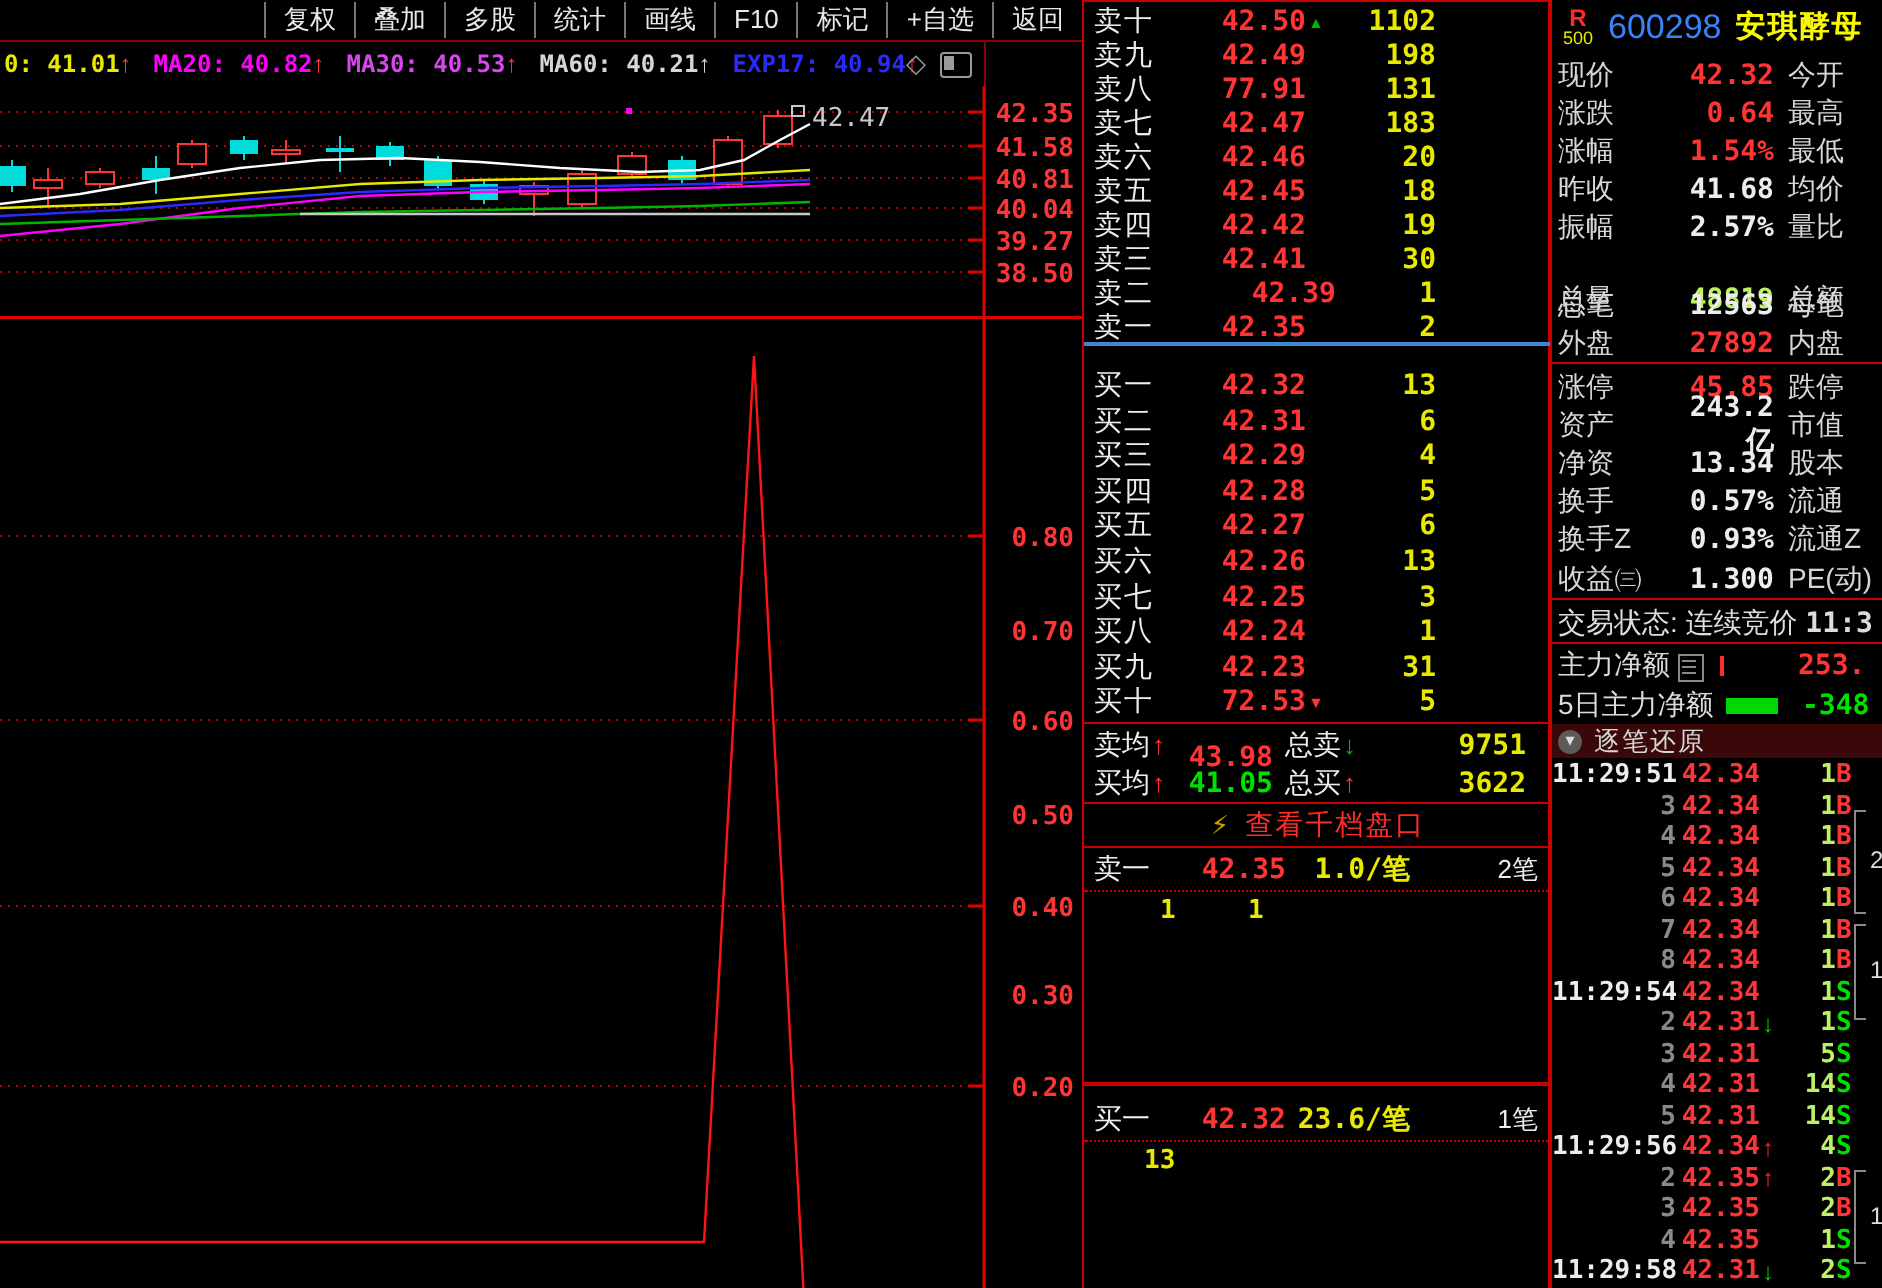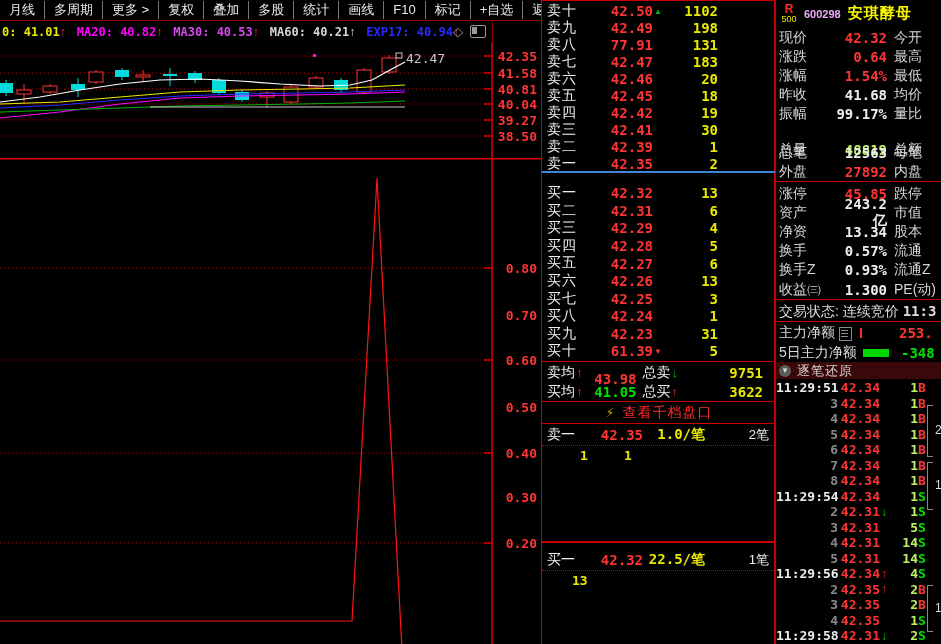--- a/index.html
+++ b/index.html
@@ -53,21 +53,21 @@
   .l1row .t4{flex:1;text-align:right;margin-right:5px;color:#ededed;font-size:13px;}
   .dotline{position:absolute;left:0;width:234px;height:0;border-top:1px dotted #c80000;}
   .ordrow{position:absolute;left:0;width:100%;height:16px;font-size:13px;}
   .ordrow span{position:absolute;color:#e8e800;}
   #buy1-top{position:absolute;left:0;top:540px;width:234px;height:2px;background:#c80000;}
   
   #stock-header{position:absolute;left:2px;top:1px;height:25px;display:flex;align-items:center;}
   #badge{width:22px;display:flex;flex-direction:column;align-items:center;line-height:1;}
   #badge .r{color:#ff2a2a;font-weight:bold;font-size:12px;}
   #badge .c5{color:#e8e800;font-size:9px;}
-  #stk-code{color:#f0abfc;font-weight:bold;font-size:11px;margin-left:4px;}
+  #stk-code{color:#3b82f6;font-weight:normal;font-size:17px;margin-left:4px;}
   #stk-name{color:#f8f800;font-weight:bold;font-size:15px;margin-left:7px;letter-spacing:1px;}
   .quote-row{position:absolute;left:0;width:166px;height:19px;display:flex;align-items:center;font-size:14px;}
   .quote-row .lab{margin-left:3px;width:55px;color:#d6d6d6;}
   .quote-row .val{width:53px;text-align:right;font-size:14px;}
   .quote-row .rlab{margin-left:7px;color:#d6d6d6;}
   .hdiv{position:absolute;left:0;width:166px;height:1px;background:#c80000;}
   #status-row{position:absolute;left:3px;top:303px;width:170px;height:16px;font-size:14px;color:#dcdcdc;white-space:nowrap;}
   #flow-row{position:absolute;left:3px;top:324px;width:166px;height:17px;display:flex;align-items:center;font-size:14px;color:#dcdcdc;white-space:nowrap;}
   #flow-doc{display:inline-block;width:11px;height:12px;border:1px solid #8a8a8a;margin-left:4px;position:relative;top:1px;background:linear-gradient(#000,#000) , #000;}
   #flow-doc::after{content:"";position:absolute;left:1px;top:2px;width:7px;height:1px;background:#8a8a8a;box-shadow:0 3px 0 #8a8a8a,0 6px 0 #8a8a8a;}
@@ -86,27 +86,20 @@
   .trow .ta{width:11px;font-weight:bold;font-size:12px;margin-left:1px;}
   .trow .tv{width:26px;text-align:right;}
   .trow .ts{width:10px;font-weight:bold;}
   .bracket{position:absolute;left:151px;width:5px;border:1px solid #8a8a8a;border-right:none;}
   .bracket span{position:absolute;left:7px;top:50%;margin-top:-8px;font-size:12px;color:#ddd;}
 </style>
 </head>
 <body>
 
 <div id="menubar">
-  <div id="menu-left">
-      <span class="mitem">月线</span>
-      <span class="sep"></span>
-      <span class="mitem">多周期</span>
-      <span class="sep"></span>
-      <span class="mitem">更多 &gt;</span>
-    </div>
   <div id="menu-right">
       <span class="sep"></span>
       <span class="mitem">复权</span>
       <span class="sep"></span>
       <span class="mitem">叠加</span>
       <span class="sep"></span>
       <span class="mitem">多股</span>
       <span class="sep"></span>
       <span class="mitem">统计</span>
       <span class="sep"></span>
@@ -264,21 +257,21 @@
         <span class="qp num red">42.42</span>
         <span class="qa"></span>
         <span class="qv num">19</span>
       </div>
       <div class="qrow" style="top: 120px;">
         <span class="ql">卖三</span>
         <span class="qp num red">42.41</span>
         <span class="qa"></span>
         <span class="qv num">30</span>
       </div>
-      <div class="qrow" style="top: 137px;">
+      <div class="qrow" style="top: 137px; gap: 15px;">
         <span class="ql">卖二</span>
         <span class="qp num red">42.39</span>
         <span class="qa"></span>
         <span class="qv num">1</span>
       </div>
       <div class="qrow" style="top: 154px;">
         <span class="ql">卖一</span>
         <span class="qp num red">42.35</span>
         <span class="qa"></span>
         <span class="qv num">2</span>
@@ -303,21 +296,21 @@
         <span class="qp num red">42.29</span>
         <span class="qa"></span>
         <span class="qv num">4</span>
       </div>
       <div class="qrow" style="top: 235.8px;">
         <span class="ql">买四</span>
         <span class="qp num red">42.28</span>
         <span class="qa"></span>
         <span class="qv num">5</span>
       </div>
-      <div class="qrow" style="top: 253.4px; align-items: flex-end;">
+      <div class="qrow" style="top: 253.4px;">
         <span class="ql">买五</span>
         <span class="qp num red">42.27</span>
         <span class="qa"></span>
         <span class="qv num">6</span>
       </div>
       <div class="qrow" style="top: 271px; align-items: center;">
         <span class="ql">买六</span>
         <span class="qp num red">42.26</span>
         <span class="qa"></span>
         <span class="qv num">13</span>
@@ -335,21 +328,21 @@
         <span class="qv num">1</span>
       </div>
       <div class="qrow" style="top: 323.8px;">
         <span class="ql">买九</span>
         <span class="qp num red">42.23</span>
         <span class="qa"></span>
         <span class="qv num">31</span>
       </div>
       <div class="qrow" style="top: 341.4px;">
         <span class="ql">买十</span>
-        <span class="qp num red">61.39</span>
+        <span class="qp num red">72.53</span>
         <span class="qa" style="color: rgb(255, 52, 52);">▼</span>
         <span class="qv num">5</span>
       </div>
     </div>
   <div id="bid-ask-div"></div>
   <div id="avgs">
       <div class="avgrow" style="top: 362px;">
         <span class="al">卖均</span>
         <span class="aa" style="color: rgb(255, 52, 52);">↑</span>
         <span class="av num" style="color: rgb(255, 52, 52); margin-top: 12px;">43.98</span>
@@ -383,21 +376,21 @@
       <div class="ordrow" style="top: 447px;">
         <span class="num" style="left: 38px;">1</span>
         <span class="num" style="left: 82px;">1</span>
       </div>
     </div>
   <div id="buy1-top"></div>
   <div id="buy1-sec">
       <div class="l1row" style="top: 549px;">
         <span class="t1">买一</span>
         <span class="t2 num red">42.32</span>
-        <span class="t3 num">22.5/笔</span>
+        <span class="t3 num">23.6/笔</span>
         <span class="t4">1笔</span>
       </div>
       <div class="dotline" style="top: 569px;"></div>
       <div class="ordrow" style="top: 572px;">
         <span class="num" style="left: 30px;">13</span>
       </div>
     </div>
 </div>
 
 <div id="right-panel">
@@ -425,21 +418,21 @@
         <span class="val num red">1.54%</span>
         <span class="rlab">最低</span>
       </div>
       <div class="quote-row" style="top: 85.6px;">
         <span class="lab">昨收</span>
         <span class="val num wht">41.68</span>
         <span class="rlab">均价</span>
       </div>
       <div class="quote-row" style="top: 104.8px;">
         <span class="lab">振幅</span>
-        <span class="val num wht">99.17%</span>
+        <span class="val num wht">2.57%</span>
         <span class="rlab">量比</span>
       </div>
       <div class="quote-row" style="top: 140px;">
         <span class="lab">总量</span>
         <span class="val num yel">48819</span>
         <span class="rlab">总额</span>
       </div>
       <div class="quote-row" style="top: 143.2px;">
         <span class="lab">总笔</span>
         <span class="val num wht">12563</span>

